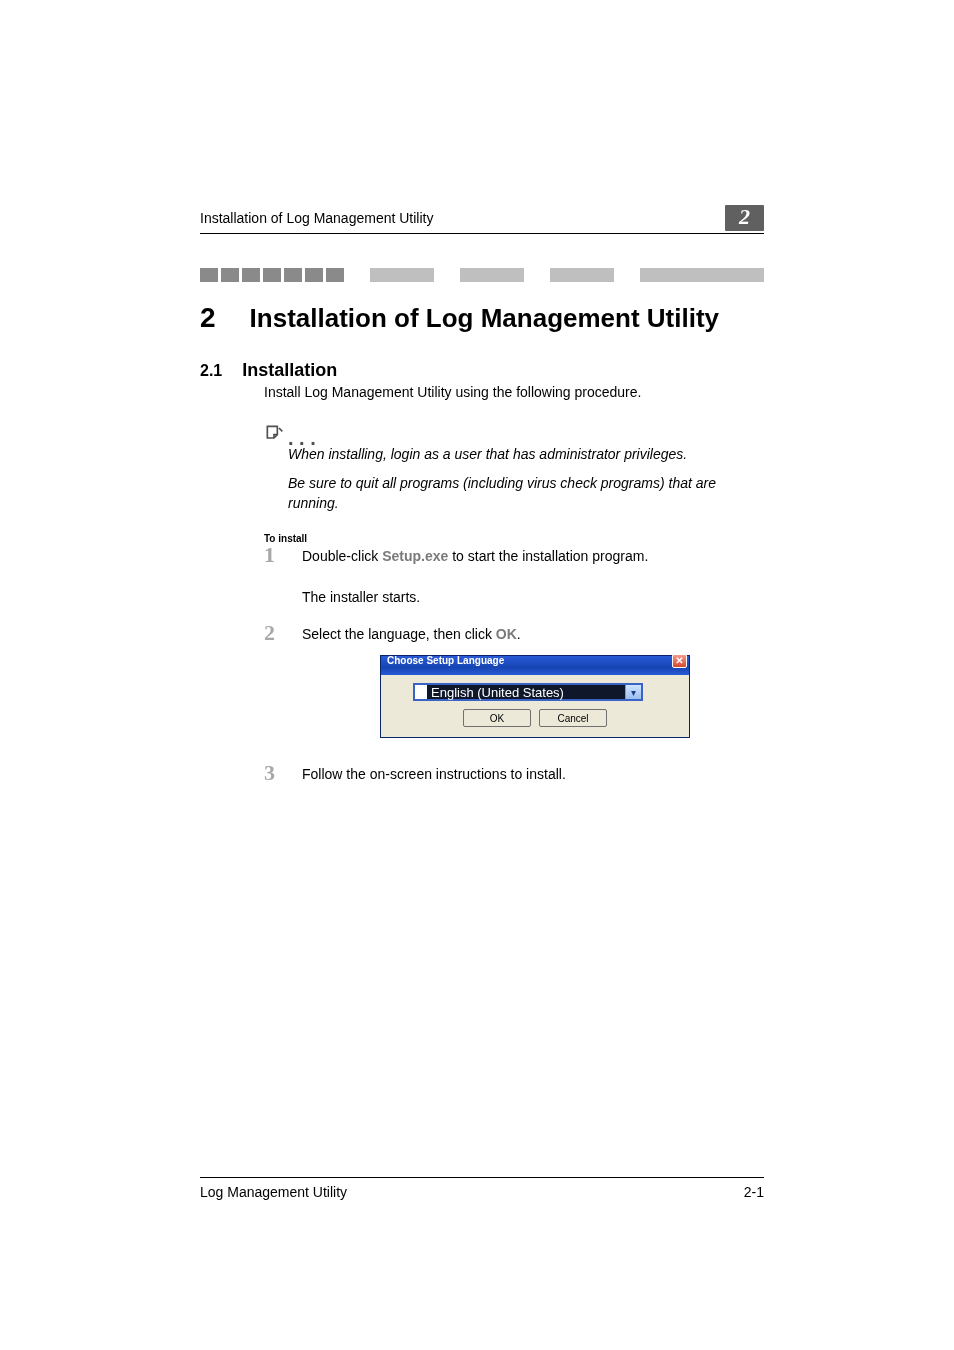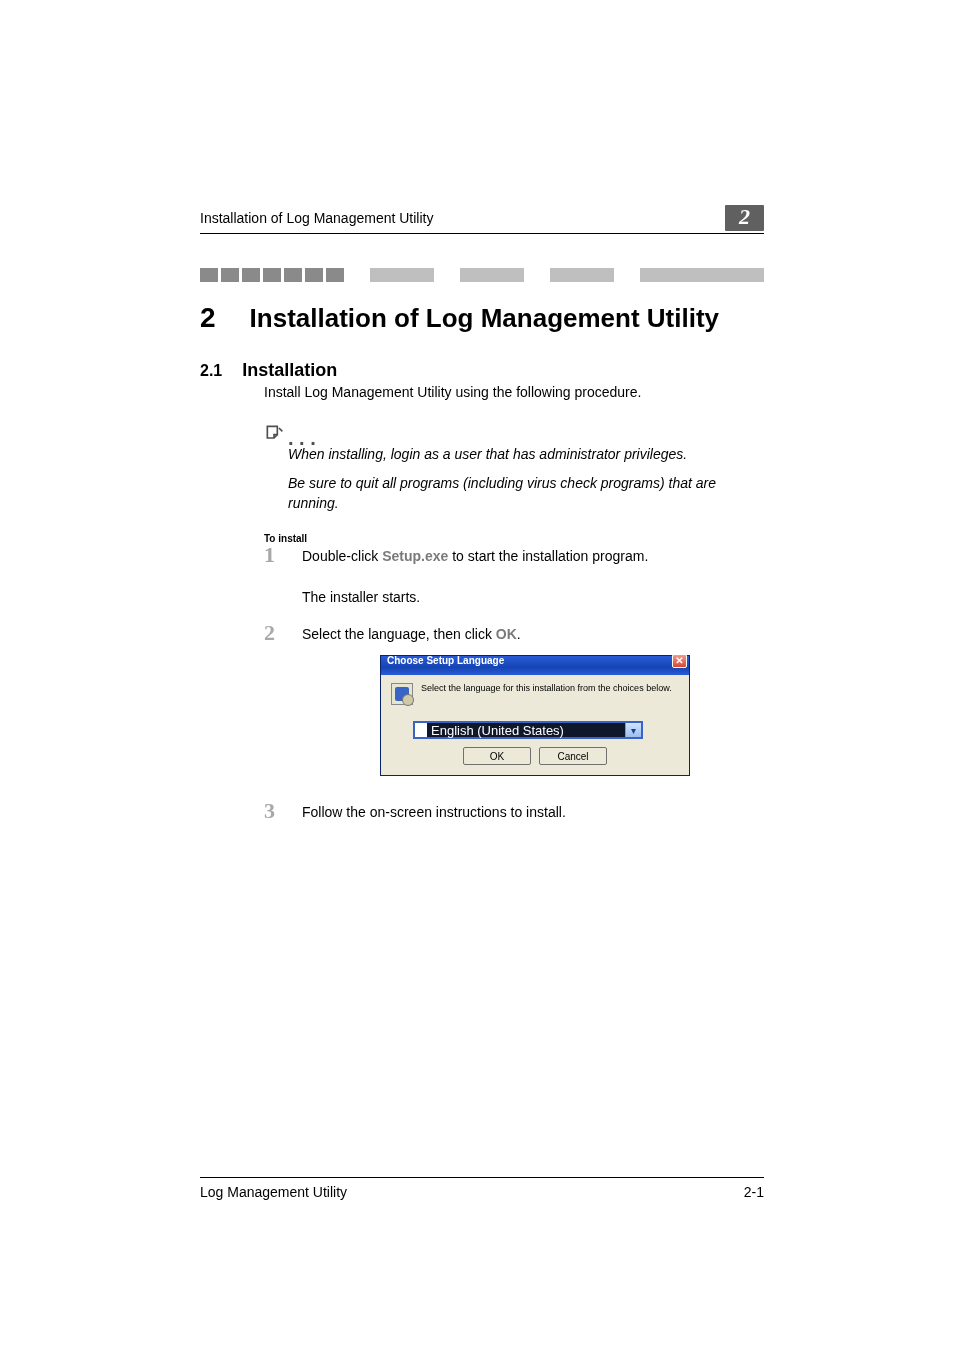--- a/index.html
+++ b/index.html
@@ -348,24 +348,20 @@
     </div>
   </div>
 
   <div class="dialog-wrap">
     <div class="dlg">
       <div class="dlg-titlebar">
         <div class="dlg-title">Choose Setup Language</div>
         <div class="dlg-close">✕</div>
       </div>
       <div class="dlg-body">
-        <div class="dlg-msg-row">
-          <div class="dlg-icon"></div>
-          <div class="dlg-msg">Select the language for this installation from the choices below.</div>
-        </div>
         <div class="dlg-select-row">
           <div class="dlg-select">
             <div class="dlg-select-text">English (United States)</div>
             <div class="dlg-select-arrow">▾</div>
           </div>
         </div>
         <div class="dlg-buttons">
           <div class="dlg-btn">OK</div>
           <div class="dlg-btn">Cancel</div>
         </div>

